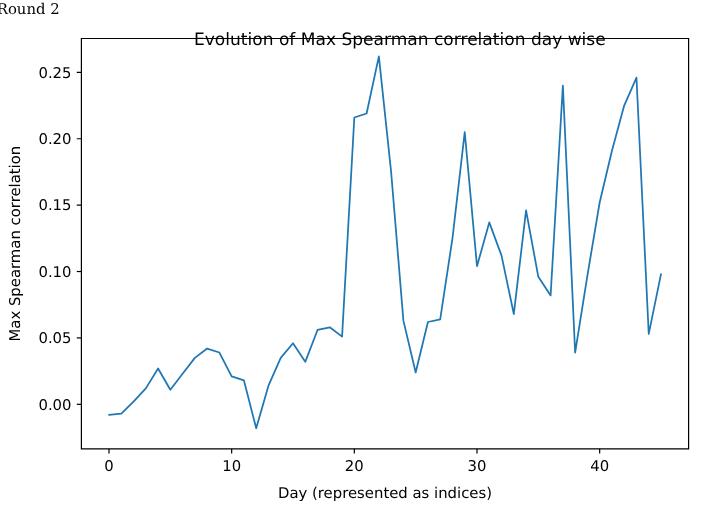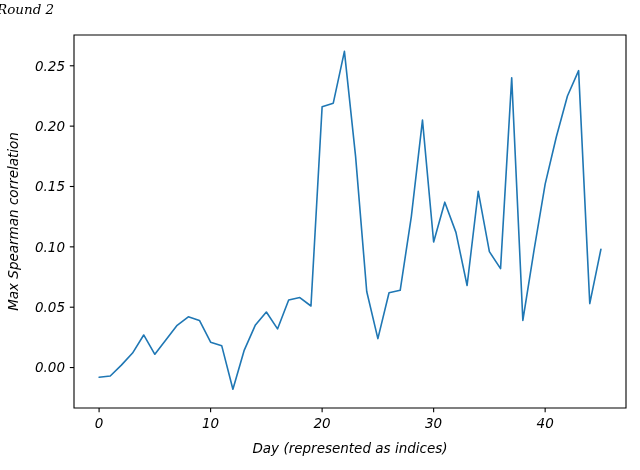--- a/index.html
+++ b/index.html
@@ -13,21 +13,20 @@
     font-family: "DejaVu Sans", sans-serif;
     color: #000000;
     overflow: hidden;
     position: relative;
   }
   #root {
     position: absolute;
     left: 0; top: 0;
     width: 524px;
     height: 470px;
-    font-style: italic;
   }
   
   #caption {
     position: absolute;
     left: -3px;
     top: 0px;
     font-family: "DejaVu Serif", serif;
     font-size: 13.5px;
     line-height: 18px;
     color: #000000;
@@ -83,20 +82,21 @@
 </style>
 </head>
 <body>
 
 <div id="root">
 
   <div id="caption">Round 2</div>
 
   <div id="figure">
 
+    <div id="plot-title">Evolution of Max Spearman correlation day wise</div>
 
     <svg id="chart" width="640" height="452">
       <g id="axes-group">
 
         <path class="spine" id="spine-path" d="M 74 17 L 626 17 L 626 390 L 74 390 Z"></path>
         <g id="xticks">
             <line x1="99.0909090909091" y1="390" x2="99.0909090909091" y2="394.2" class="tickmark"></line>
             <text x="99.0909090909091" y="410" class="tick-label" text-anchor="middle">0</text>
             <line x1="210.60606060606062" y1="390" x2="210.60606060606062" y2="394.2" class="tickmark"></line>
             <text x="210.60606060606062" y="410" class="tick-label" text-anchor="middle">10</text>

